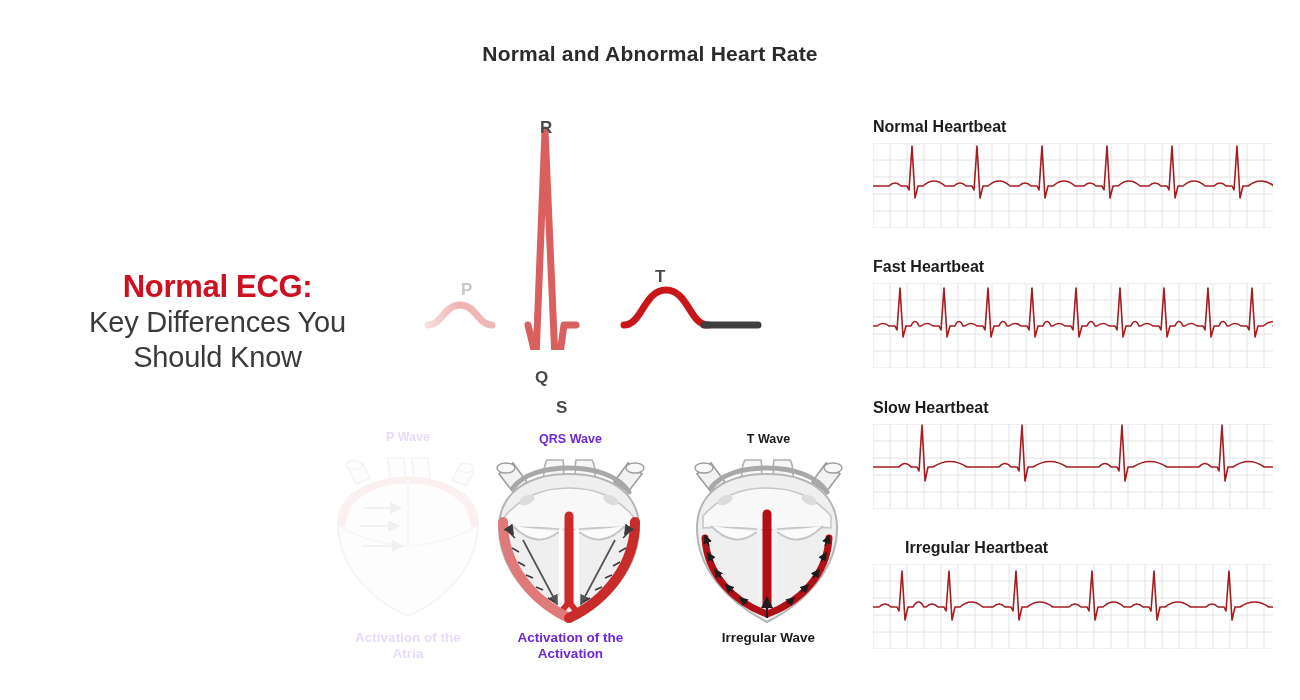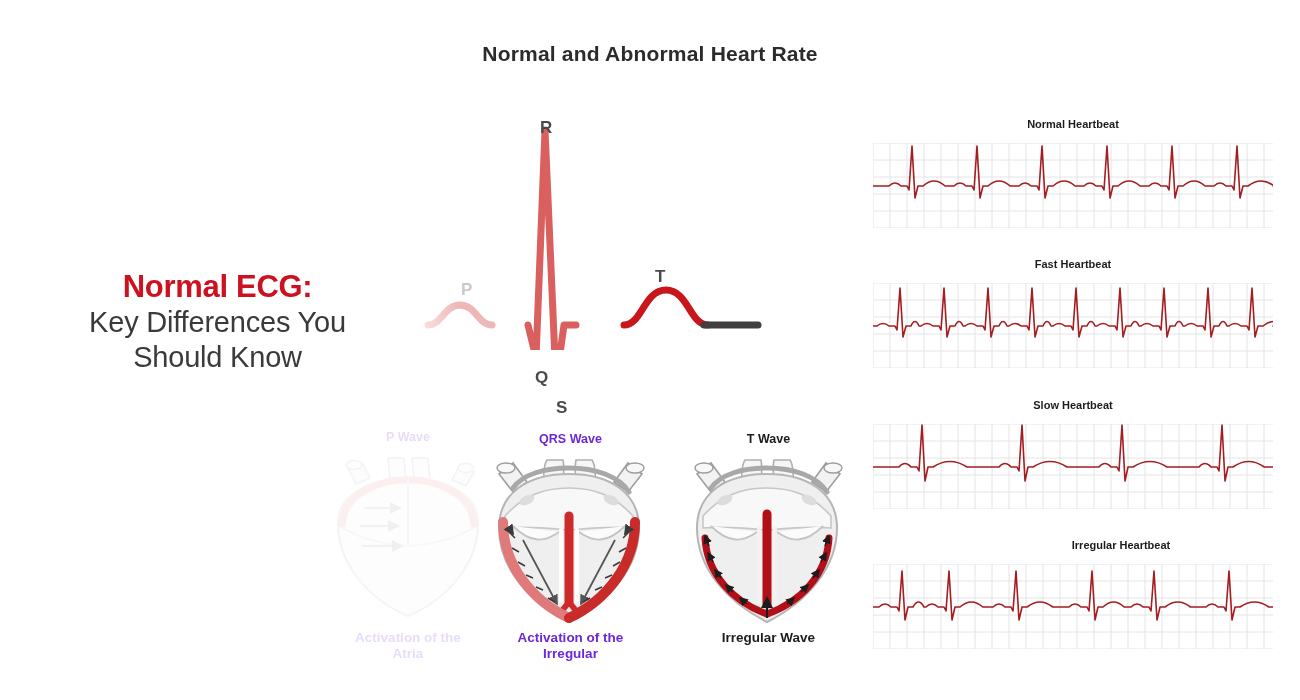--- a/index.html
+++ b/index.html
@@ -91,22 +91,21 @@
     left: 318px; top: 430px; width: 180px; height: 240px;
     opacity: 0.16;
   }
 
   
   .ecg-strip { position: absolute; }
   .ecg-strip-title {
     position: absolute;
     top: 0;
     width: 100%;
-    text-align: center;
-    font-size: 11px;
+    font-size: 16px;
     font-weight: bold;
     color: #1c1c1c;
   }
   .ecg-canvas {
     position: absolute;
     top: 25px;
     left: 0;
   }
 </style>
 </head>
@@ -253,21 +252,21 @@
           <path d="M 100,150 L 107,146"></path>
       </g>
 
       <path d="M 40,88 L 74,152" stroke="#3a3a3a" stroke-width="1.8" fill="none" marker-end="url(#arrowDark)" opacity="0.85"></path>
       <path d="M 132,88 L 98,152" stroke="#3a3a3a" stroke-width="1.8" fill="none" marker-end="url(#arrowDark)" opacity="0.85"></path>
       <path d="M 26,76 L 30,82" stroke="#3a3a3a" stroke-width="1.8" fill="none" marker-end="url(#arrowDark)"></path>
       <path d="M 146,76 L 142,82" stroke="#3a3a3a" stroke-width="1.8" fill="none" marker-end="url(#arrowDark)"></path>
     </svg>
     <div class="heart-caption grey-text" style="top:198px;">
       <div>Activation of the</div>
-      <div>Irregular</div>
+      <div>Activation</div>
     </div>
   </div>
 
   <div class="heart-block" id="heart-t-wave" style="left:681px; top:432px; width:175px; height:235px;">
     <div class="heart-title dark-text">T Wave</div>
     <svg width="175" height="175" viewBox="0 0 175 175" style="position:absolute; top:20px; left:0;">
       <defs>
         <marker id="arrowDark2" markerWidth="6" markerHeight="6" refX="5" refY="3" orient="auto">
           <path d="M0,0 L6,3 L0,6 Z" fill="#1c1c1c"></path>
         </marker>

